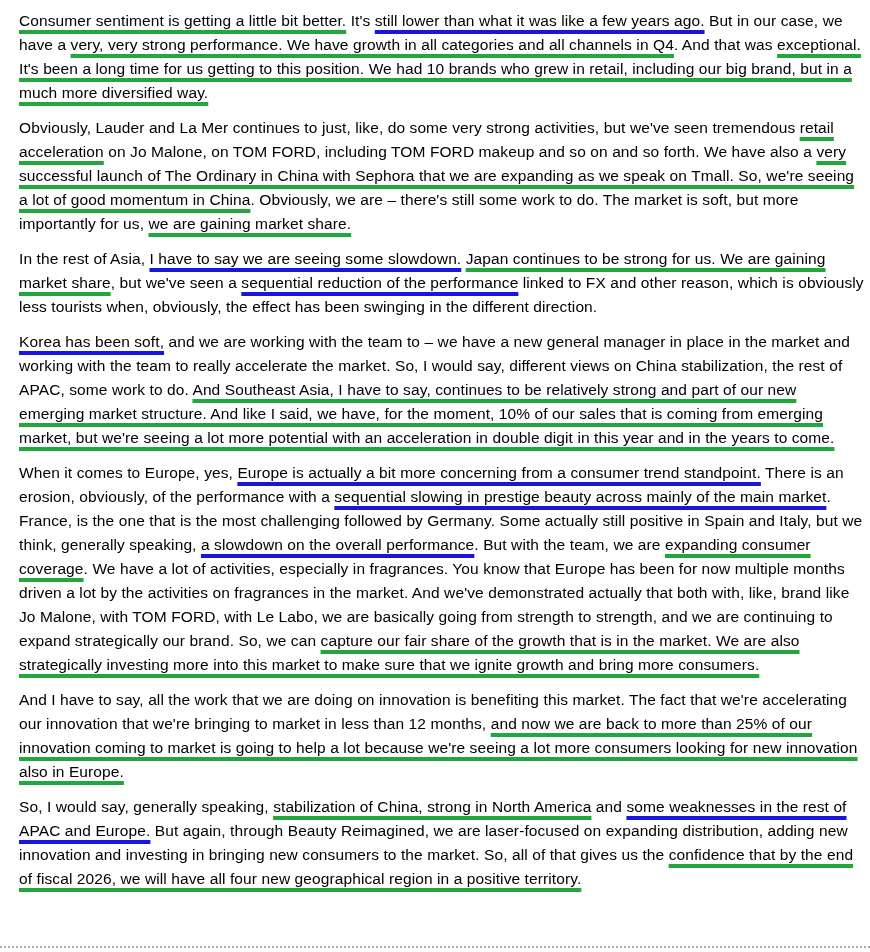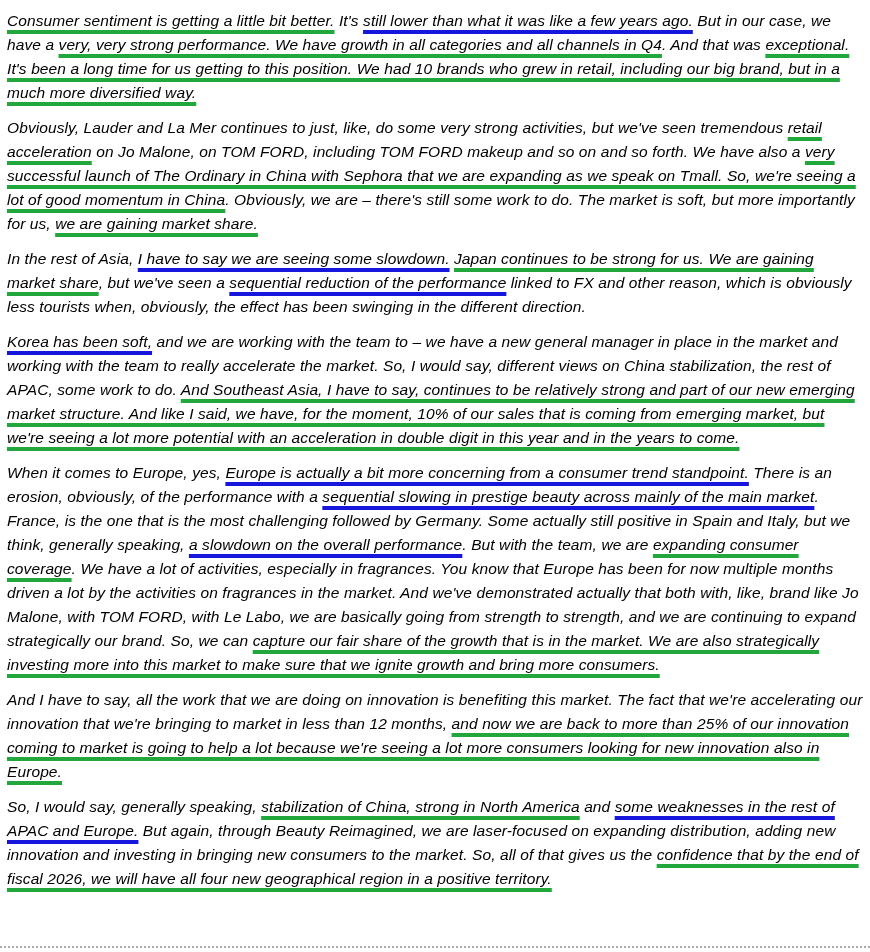--- a/index.html
+++ b/index.html
@@ -18,22 +18,21 @@
     width: 870px;
     padding: 9px 6px 0 7px;
     font-family: "Liberation Sans", sans-serif;
     font-size: 15.5px;
     line-height: 24px;
     letter-spacing: 0.1px;
     color: #000000;
     background: #ffffff;
   }
   p.para {
-    margin: 0 0 11px 0;
-    font-style: italic;
+    margin: 0 0 11px 12px;
   }
   .hl {
     text-decoration-line: underline;
     text-decoration-thickness: 4px;
     text-underline-offset: 4px;
     text-decoration-skip-ink: none;
   }
   .hl-green { text-decoration-color: var(--hl-green, #21a73b); }
   .hl-blue  { text-decoration-color: var(--hl-blue, #1616dd); }
   .page-divider {

